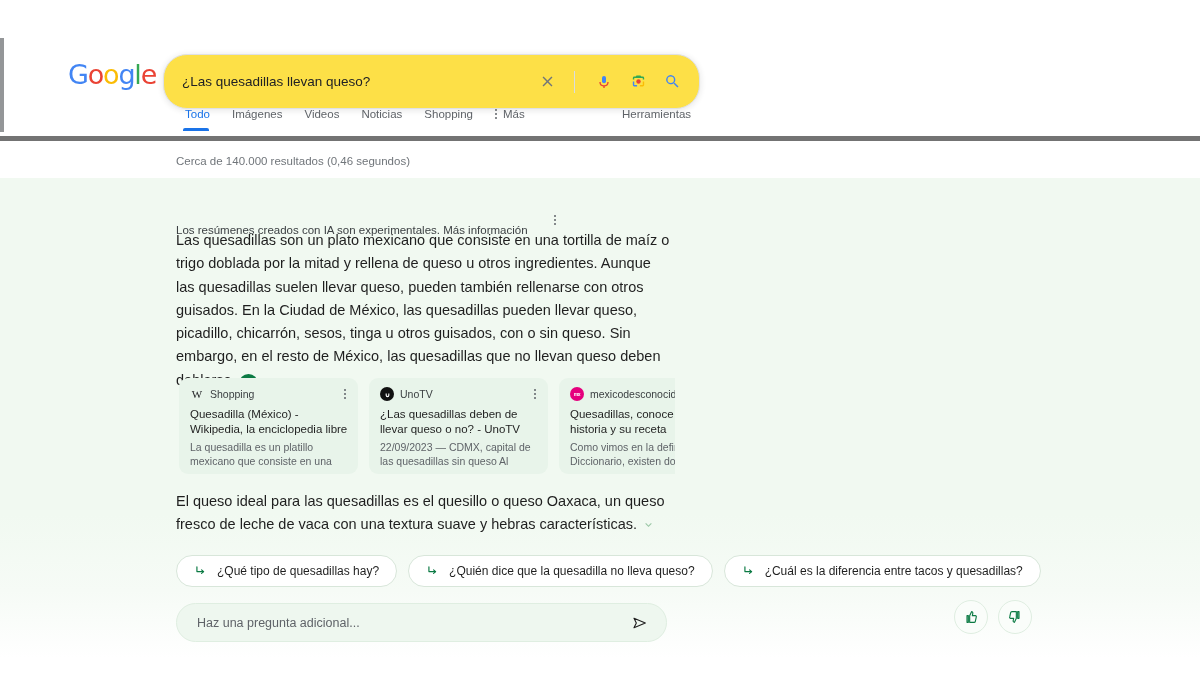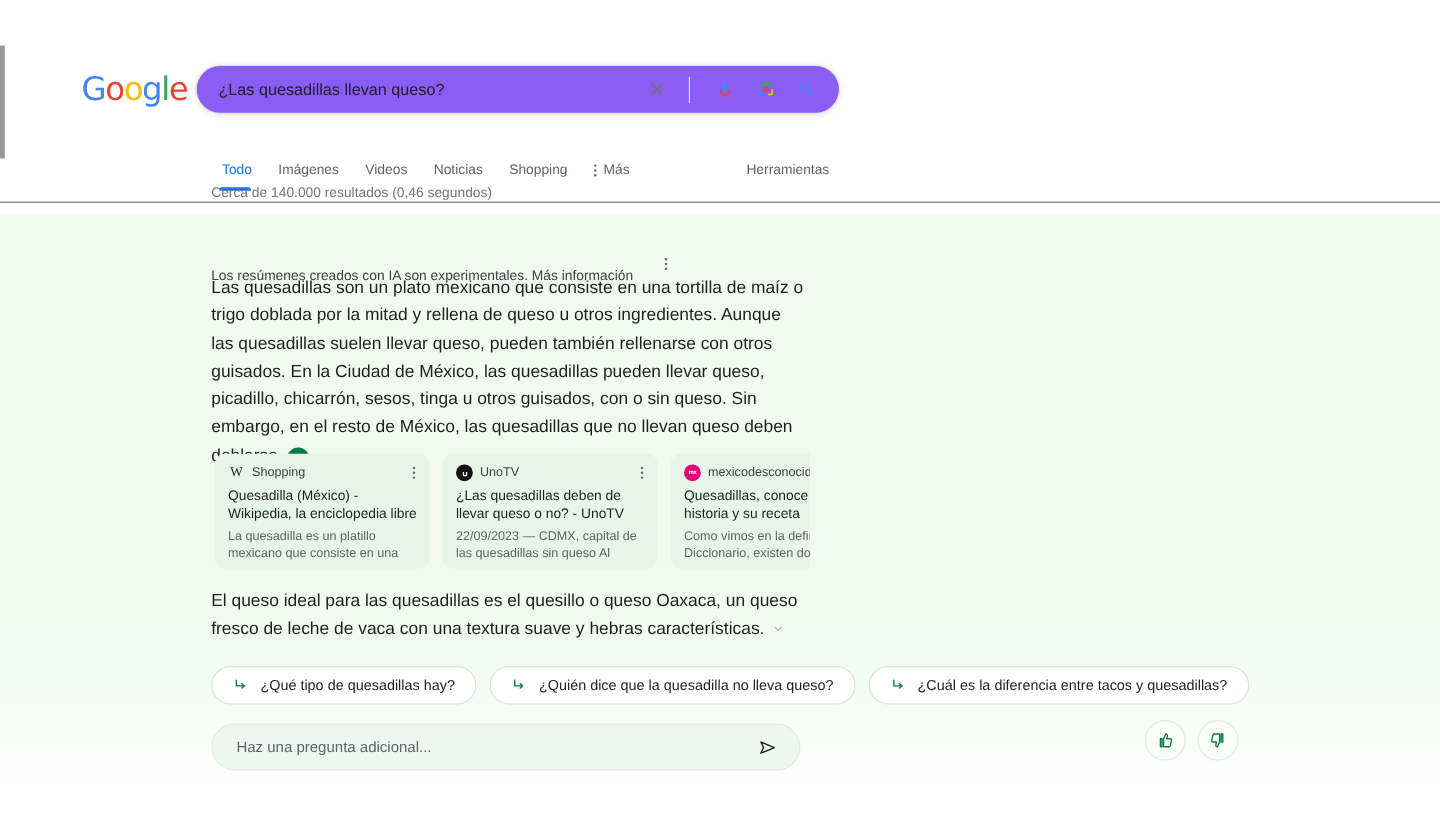--- a/index.html
+++ b/index.html
@@ -29,42 +29,41 @@
     font-family: "DejaVu Sans", sans-serif;
     font-size: 27px; letter-spacing: -1.2px; line-height: 1;
     white-space: nowrap; user-select: none; margin-left: 14px;
   }
   .logo span { font-weight: 400; }
   .g1 { color: #4285f4; } .o1 { color: #ea4335; } .o2 { color: #fbbc05; }
   .g2 { color: #4285f4; } .l1 { color: #34a853; } .e1 { color: #ea4335; }
 
   .searchbar {
     position: absolute; left: 163px; top: 54px;
-    width: 537px; height: 41px;
-    background: #8b5cf6; border: 1px solid #dfe1e5; border-radius: 24px;
+    width: 537px; height: 55px;
+    background: #fde047; border: 1px solid #dfe1e5; border-radius: 24px;
     box-shadow: 0 1px 6px rgba(32,33,36,.12);
     display: flex; align-items: center;
   }
   .search-input {
     flex: 1; border: 0; outline: none; background: transparent;
     font-family: "Liberation Sans", sans-serif;
     font-size: 13.5px; color: #202124; padding: 0 14px 0 18px;
   }
   .sb-icon {
     display: flex; align-items: center; justify-content: center;
     width: 26px; height: 26px; cursor: pointer; flex: 0 0 auto;
   }
   .sb-sep { width: 1px; height: 22px; background: #dadce0; margin: 0 8px 0 6px; }
   .sb-right { display: flex; align-items: center; padding-right: 14px; gap: 8px; }
 
   
   .navrow {
     position: absolute; left: 0; top: 108px; width: 1200px; height: 33px;
-    border-bottom: 1px solid #737373;
-    margin-top: 28px;
+    border-bottom: 5px solid #737373;
   }
   .tabs { position: absolute; left: 183px; top: 0; display: flex; align-items: center; }
   .tab {
     font-size: 11.5px; color: #5f6368; padding: 0 11px 11px 11px;
     cursor: pointer; white-space: nowrap; position: relative;
   }
   .tab:first-child { padding-left: 2px; }
   .tab.active { color: #1a73e8; }
   .tab.active::after {
     content: ""; position: absolute; left: 0; right: 12px; bottom: 0;

